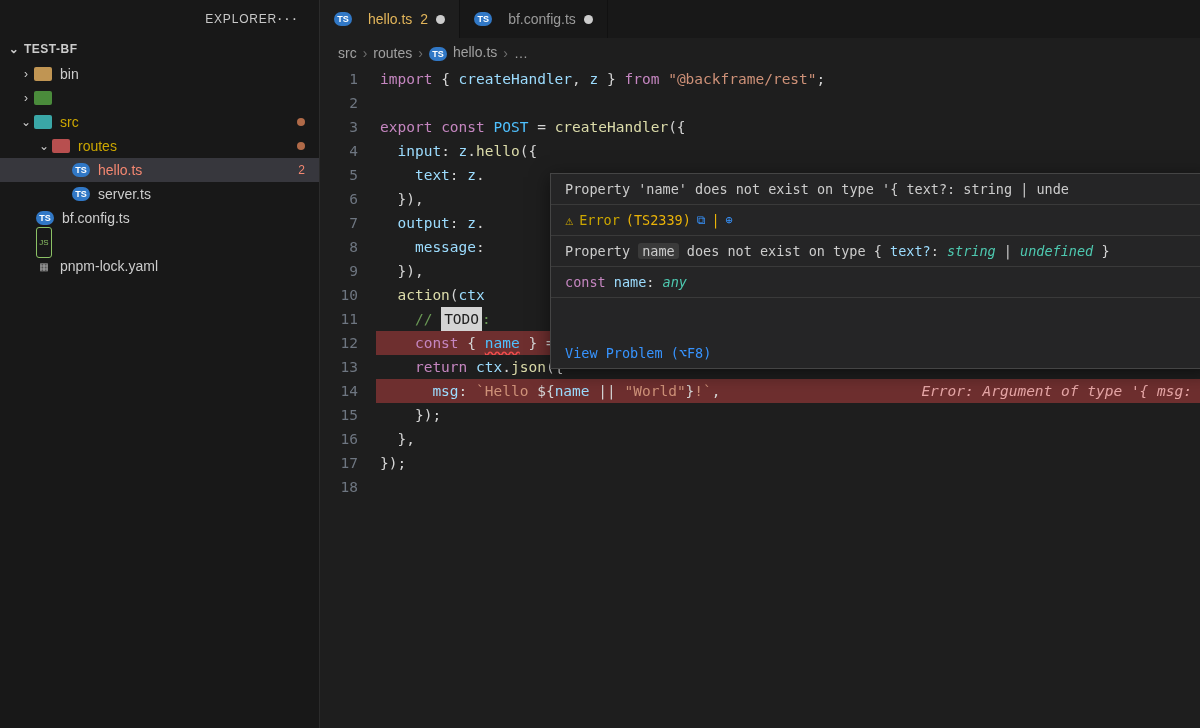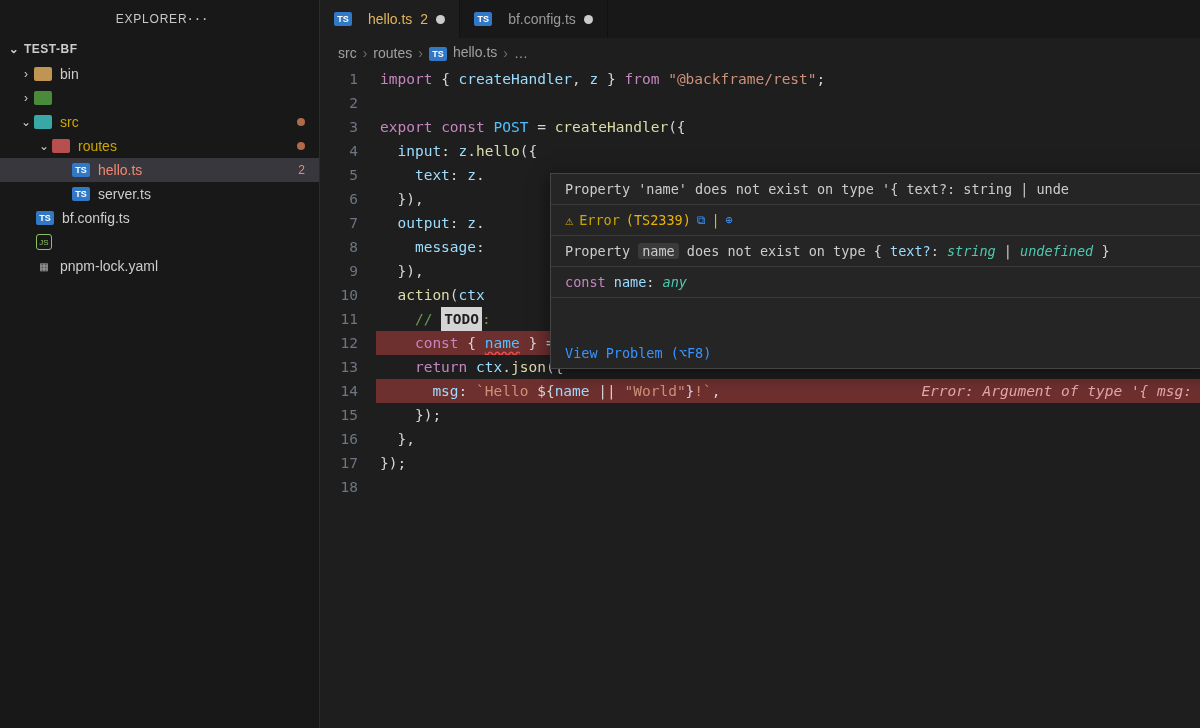--- a/index.html
+++ b/index.html
@@ -1,34 +1,34 @@
 <!DOCTYPE html>
 <html><head>
 <meta charset="utf-8">
 <style>
 * { margin:0; padding:0; box-sizing:border-box; }
 body { font-family: -apple-system, 'Segoe UI', sans-serif; background:#1e1e1e; color:#cccccc; font-size:13px; overflow:hidden; width:1200px; height:728px; }
 .app { display:flex; height:728px; }
 .sidebar { width:320px; background:#181818; display:flex; flex-direction:column; border-right:1px solid #2b2b2b; }
-.explorer-hdr { display:flex; justify-content:center; align-items:center; padding:10px 20px 10px 26px; font-size:12px; letter-spacing:.8px; color:#c8c8c8; }
+.explorer-hdr { display:flex; justify-content:flex-end; align-items:center; padding:10px 20px 10px 26px; font-size:12px; letter-spacing:.8px; color:#c8c8c8; }
 .dots { letter-spacing:2px; font-size:16px; color:#cccccc; cursor:pointer; }
 .section-hdr { display:flex; align-items:center; gap:2px; padding:4px 6px; font-size:12px; font-weight:600; letter-spacing:.5px; color:#cccccc; }
 .chev { width:16px; display:inline-flex; justify-content:center; color:#cccccc; font-size:12px; }
 .tree { padding-top:2px; }
 .node { display:flex; align-items:center; height:24px; padding-right:14px; cursor:pointer; font-size:14px; }
 .node .label { flex:1; white-space:nowrap; }
 .node .badge { font-size:12px; }
 .icon-sq { width:18px; height:14px; display:inline-flex; align-items:center; justify-content:center; font-size:9px; font-weight:700; border-radius:2px; margin-right:8px; }
-.ts-badge { background:#3178c6; color:#fff; }
+.ts-badge { background:#3178c6; color:#fff;border-radius:7px; }
 .folder-ico { width:18px; height:14px; display:inline-block; margin-right:8px; border-radius:2px; position:relative; }
 .folder-closed { background:#c09553; }
 .folder-sub { background:#4a8b3b; }
 .folder-red { background:#b84f4f; }
 .folder-cyan { background:#3aa7a7; }
-.json-ico { width:16px;height:16px;border:1.5px solid #8cc265;border-radius:3px;margin-right:8px; color:#8cc265; font-size:8px;display:inline-flex;align-items:center;justify-content:center;}
+.json-ico { width:16px;height:31px;border:1.5px solid #8cc265;border-radius:3px;margin-right:8px; color:#8cc265; font-size:8px;display:inline-flex;align-items:center;justify-content:center;}
 .lock-ico { width:16px;height:14px;margin-right:8px;display:inline-flex;align-items:center;justify-content:center;color:#b0b0b0;font-size:10px;}
 .dot { width:8px;height:8px;border-radius:50%;background:#b06a48; }
 .node.active { background:#37373d; }
 .node.error .label, .node.error .badge { color:#f48771; }
 .node.warn .label { color:#cca700; }
 
 .editor { flex:1; display:flex; flex-direction:column; background:#1e1e1e; overflow:hidden;}
 .tabs { display:flex; background:#181818; height:38px; }
 .tab { display:flex; align-items:center; gap:8px; padding:0 14px; font-size:14px; border-right:1px solid #111; cursor:pointer; color:#9a9a9a; }
 .tab.active { background:#1e1e1e; color:#e2b55a; }
@@ -37,21 +37,21 @@
 .crumbs { display:flex; align-items:center; gap:6px; padding:6px 18px; color:#a0a0a0; font-size:14px; }
 .crumbs .sep { color:#6e6e6e; }
 .codewrap { position:relative; flex:1; overflow:hidden; }
 .codegrid { display:grid; grid-template-columns:56px 1fr; font-family:Menlo, Consolas, monospace; font-size:14.5px; line-height:24px; }
 .gut { text-align:right; color:#6e7681; padding-right:18px; user-select:none; }
 .ln { white-space:pre; padding-left:4px; position:relative; overflow:hidden;}
 .ln.err { background:#6e2f2f; }
 .ln.err::after { content:attr(data-err); position:absolute; right:8px; top:0; color:#e6a6a6; font-style:italic; background:#6e2f2f; padding-left:20px;}
 .c-kw{color:#c586c0;} .c-fn{color:#dcdcaa;} .c-ty{color:#4ec9b0;font-style:italic;} .c-var{color:#9cdcfe;} .c-id{color:#4fc1ff;}
 .c-str{color:#ce9178;} .c-pn{color:#d4d4d4;} .c-cm{color:#6a9955;}
-.todo-tag{background:#d4d4d4;color:#1e1e1e;padding:8px 3px;border-radius:2px;font-weight:700;}
+.todo-tag{background:#d4d4d4;color:#1e1e1e;padding:8px 3px;border-radius:2px;font-weight:400;}
 .sq-under { text-decoration: underline wavy #f14c4c; text-underline-offset:3px;}
 
 .hover { position:absolute; left:230px; top:106px; width:660px; background:#252526; border:1px solid #454545; box-shadow:0 4px 18px rgba(0,0,0,.5); font-family:Menlo,Consolas,monospace; font-size:13.5px; z-index:10;}
 .hover .row { padding:7px 14px; display:flex; align-items:center; gap:6px; flex-wrap:wrap;}
 .hover .sep-row { border-top:1px solid #3a3a3a; }
 .hover .mono { color:#cccccc; white-space:pre; }
 .hover .pill { background:#3a3a3a; padding:0 4px; border-radius:3px; }
 .link { color:#3794ff; cursor:pointer;margin-top:40px; }
 .muted { color:#eab308; }
 .warn-ico { color:#cca700; }

